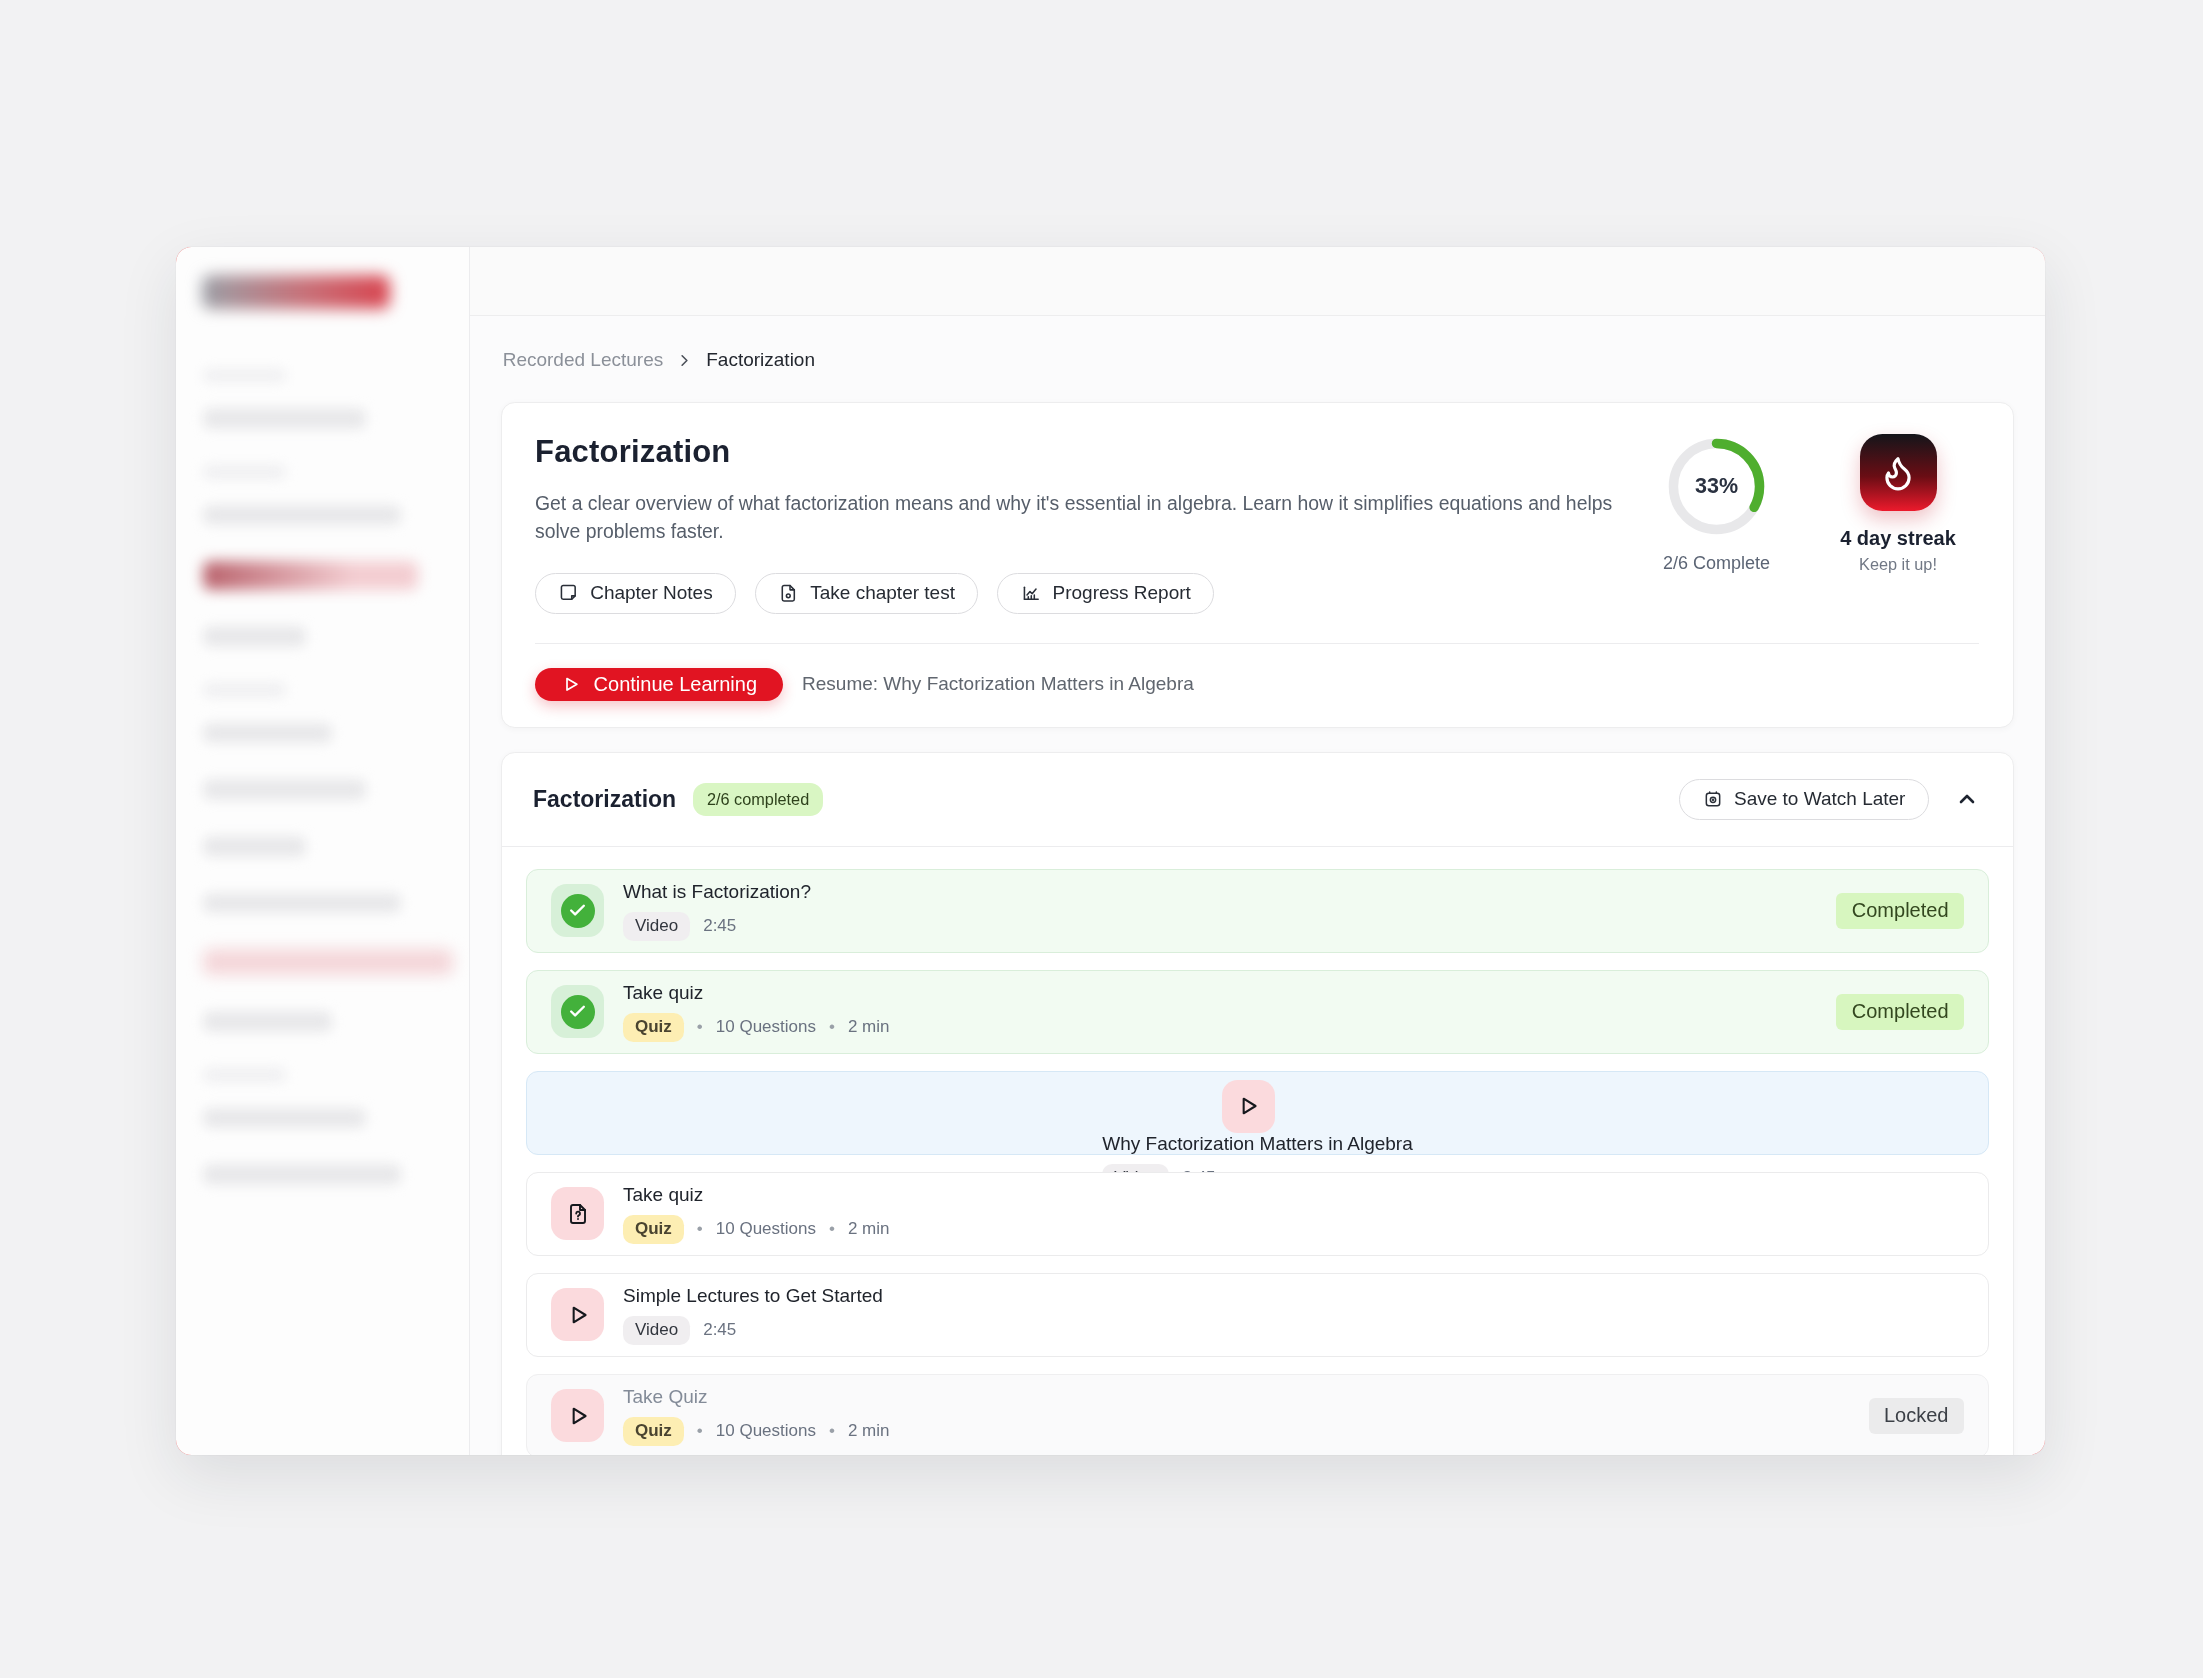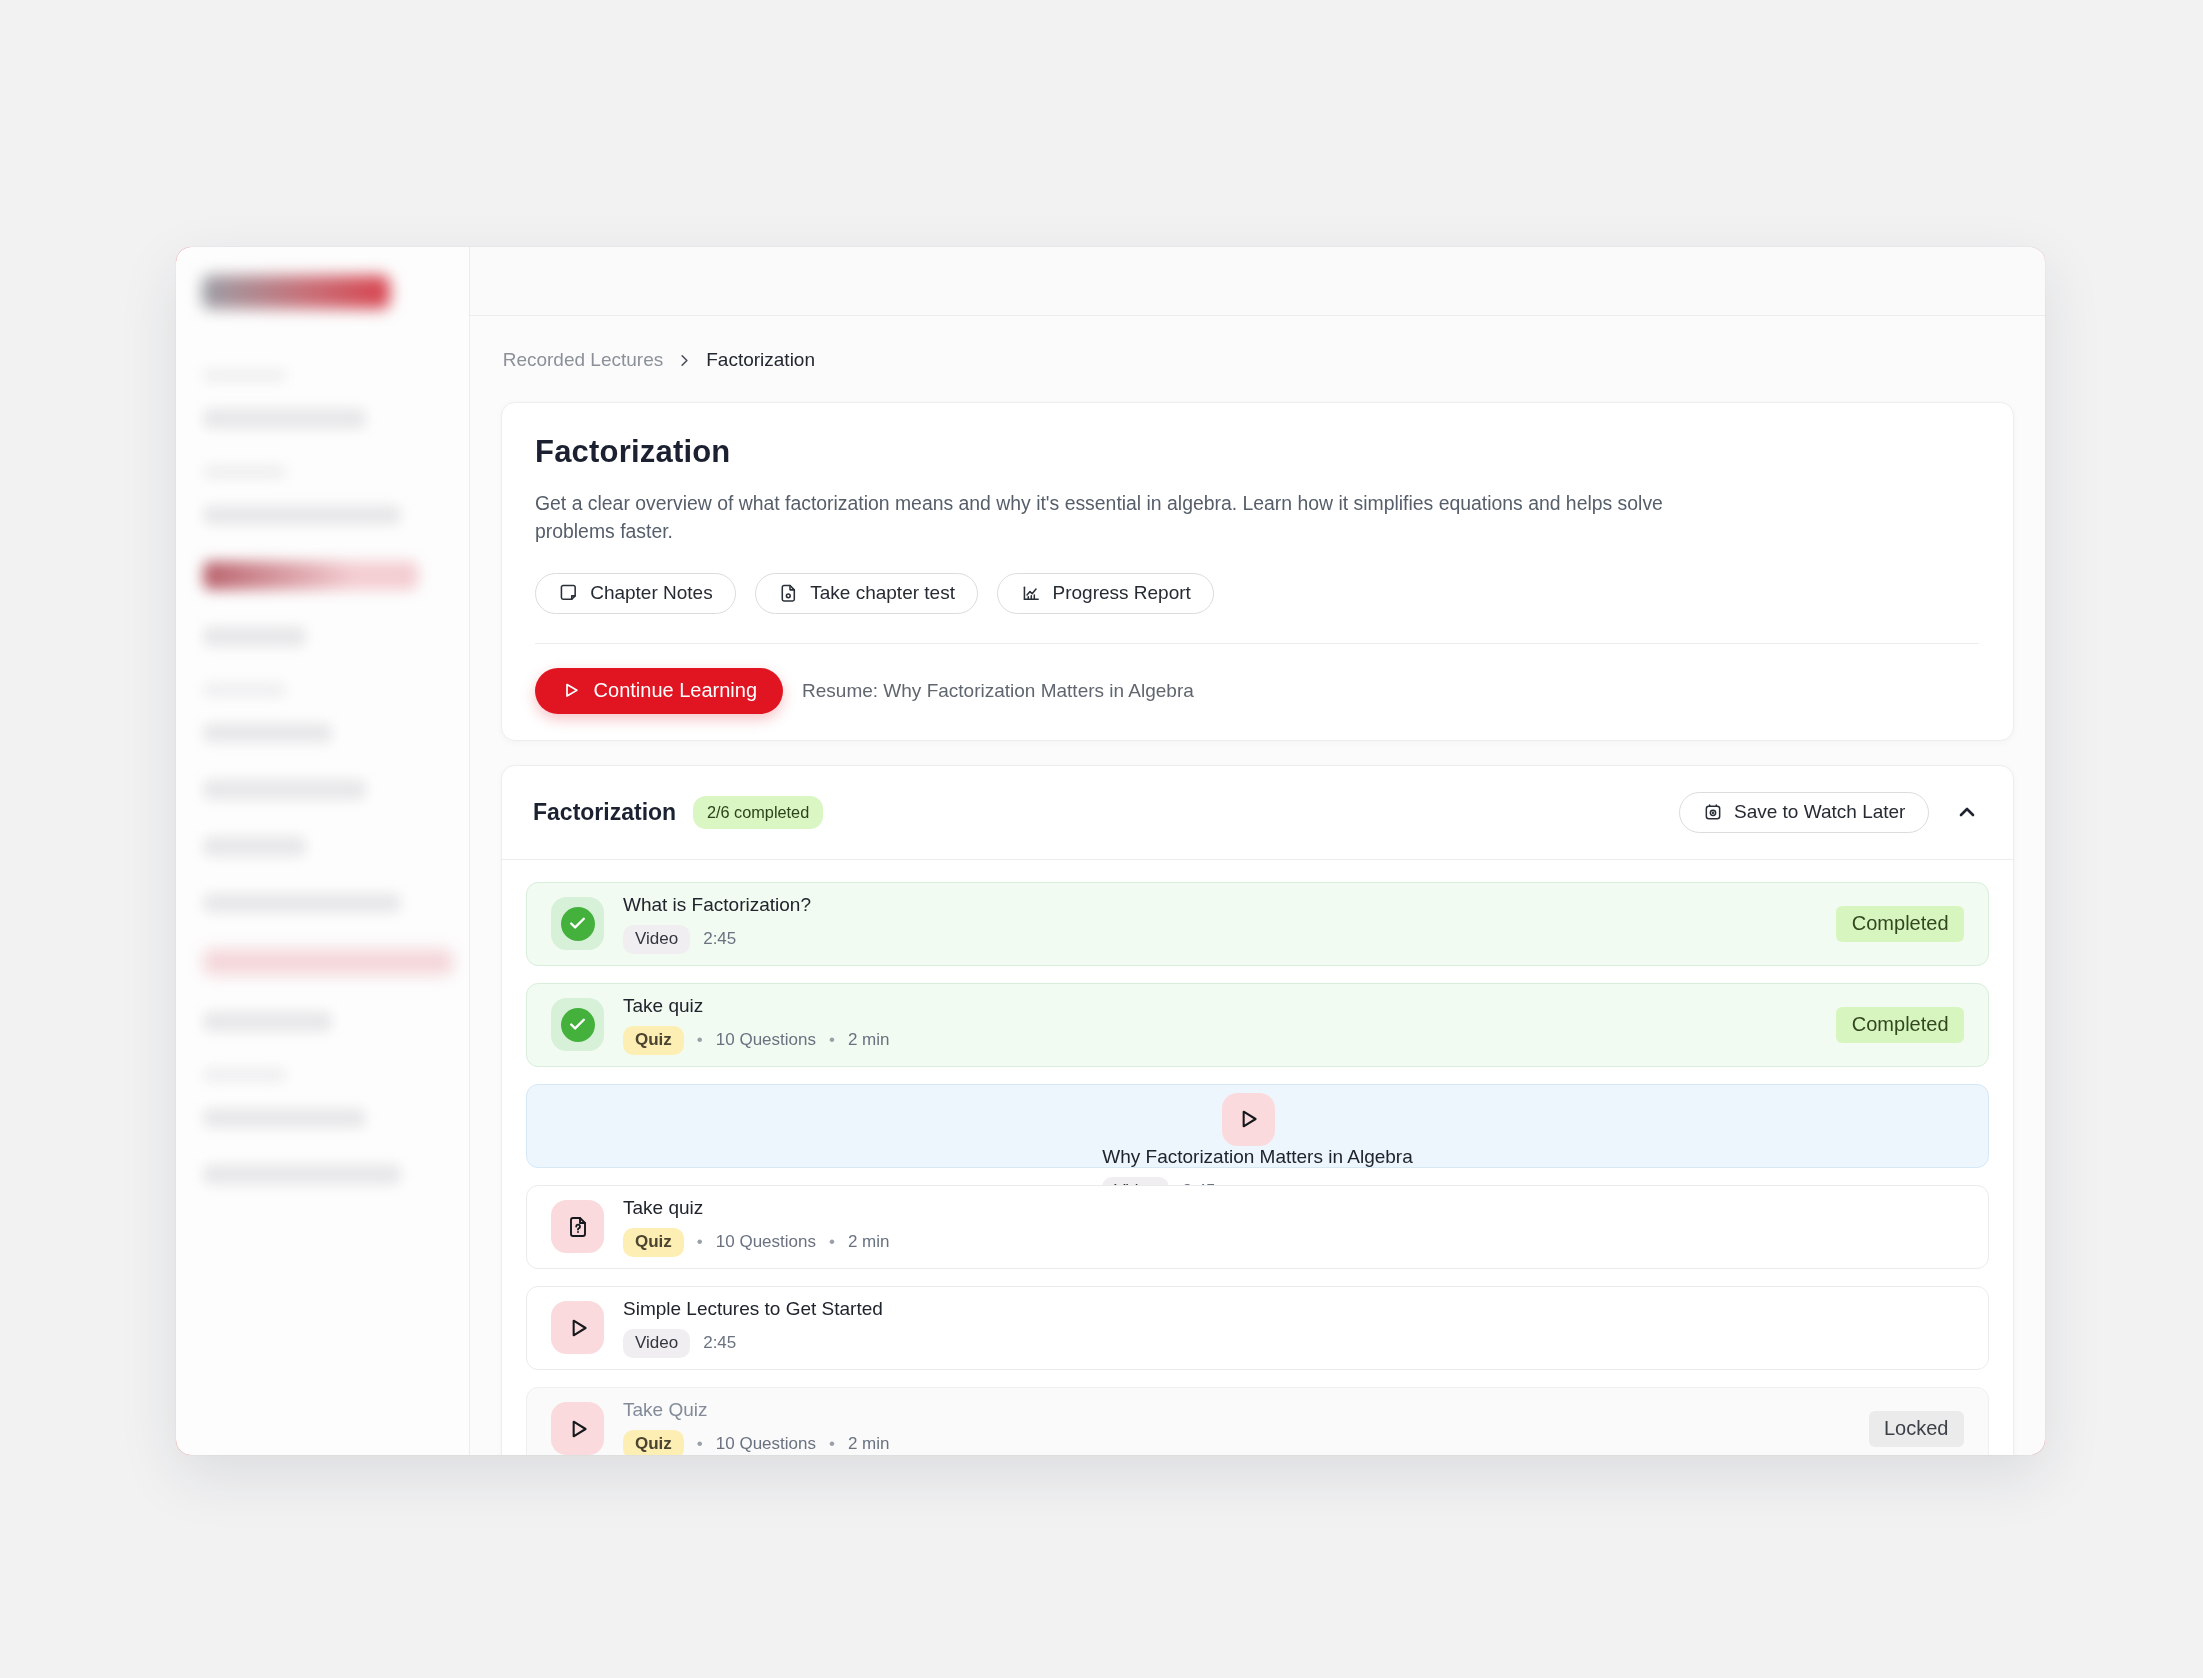--- a/index.html
+++ b/index.html
@@ -66,21 +66,21 @@
     width:77px; height:77px; border-radius:22.4px;
     background:linear-gradient(180deg,#14151a 0%,#6a0d14 55%,#ec1a2c 100%);
     display:flex; align-items:center; justify-content:center;
     box-shadow:0 8.6px 19px rgba(190,20,35,.25);
   }
   .streak-title { margin-top:15.5px; font-size:20px; font-weight:700; color:#1b2130; white-space:nowrap; }
   .streak-sub { margin-top:5.2px; font-size:16.3px; color:#717885; }
   .hero-divider { height:0.9px; background:#ececee; margin:29px 0 24px 0; }
   .hero-bottom { display:flex; align-items:center; gap:19px; }
   .continue-btn {
-    display:flex; align-items:center; gap:12px; height:46px; padding:0 26px;
+    display:flex; align-items:center; gap:12px; height:33px; padding:0 26px;
     background:#e11422; border:none; border-radius:23px; color:#fff;
     font-size:20px; font-family:inherit; cursor:pointer;
     box-shadow:0 5.2px 13.8px rgba(225,20,34,.25);
   }
   .resume-text { font-size:19px; color:#60666f; }
   
   .playlist { margin-top:24px; }
   .pl-header { display:flex; align-items:center; padding:26px 31px; }
   .pl-title { font-size:23px; font-weight:700; color:#1b2130; }
   .pl-badge {
@@ -191,20 +191,41 @@
                       <path d="M4 19h16"></path>
                       <path d="M7 14l3.5-4 2.5 2.5L17.5 7"></path>
                       <path d="M8.5 19v-3M12 19v-4M15.5 19v-5"></path>
                     </svg>
                 </span>
                 <span>Progress Report</span>
               </button>
             </div>
           </div>
 
+          <div class="hero-right">
+            <div class="ring-wrap">
+              <div class="ring-box">
+                <svg width="105" height="105" viewBox="0 0 122 122">
+                  <circle cx="61" cy="61" r="50" fill="none" stroke="#e8e8ea" stroke-width="11"></circle>
+                  <circle id="progress-arc" cx="61" cy="61" r="50" fill="none" stroke="#4fae2e" stroke-width="11" stroke-linecap="round" transform="rotate(-90 61 61)" stroke-dasharray="103.67255756846318 314.1592653589793"></circle>
+                </svg>
+                <div class="ring-label">33%</div>
+              </div>
+              <div class="ring-caption">2/6 Complete</div>
+            </div>
+            <div class="streak">
+              <div class="streak-badge">
+                <svg width="38" height="38" viewBox="0 0 24 24" fill="none" stroke="#ffffff" stroke-width="2" stroke-linecap="round" stroke-linejoin="round">
+                  <path d="M8.5 14.5A2.5 2.5 0 0 0 11 12c0-1.38-.5-2-1-3-1.072-2.143-.224-4.054 2-6 .5 2.5 2 4.9 4 6.5 2 1.6 3 3.5 3 5.5a7 7 0 1 1-14 0c0-1.153.433-2.294 1-3a2.5 2.5 0 0 0 2.5 2.5z"></path>
+                </svg>
+              </div>
+              <div class="streak-title">4 day streak</div>
+              <div class="streak-sub">Keep it up!</div>
+            </div>
+          </div>
         </div>
 
         <div class="hero-divider"></div>
 
         <div class="hero-bottom">
           <button class="continue-btn">
             <span style="display:flex">
               <svg width="20.6" height="20.6" viewBox="0 0 24 24" fill="none" stroke="#ffffff" stroke-width="2" stroke-linejoin="round">
                   <path d="M7 5.3v13.4L18.5 12z"></path>
                 </svg>

